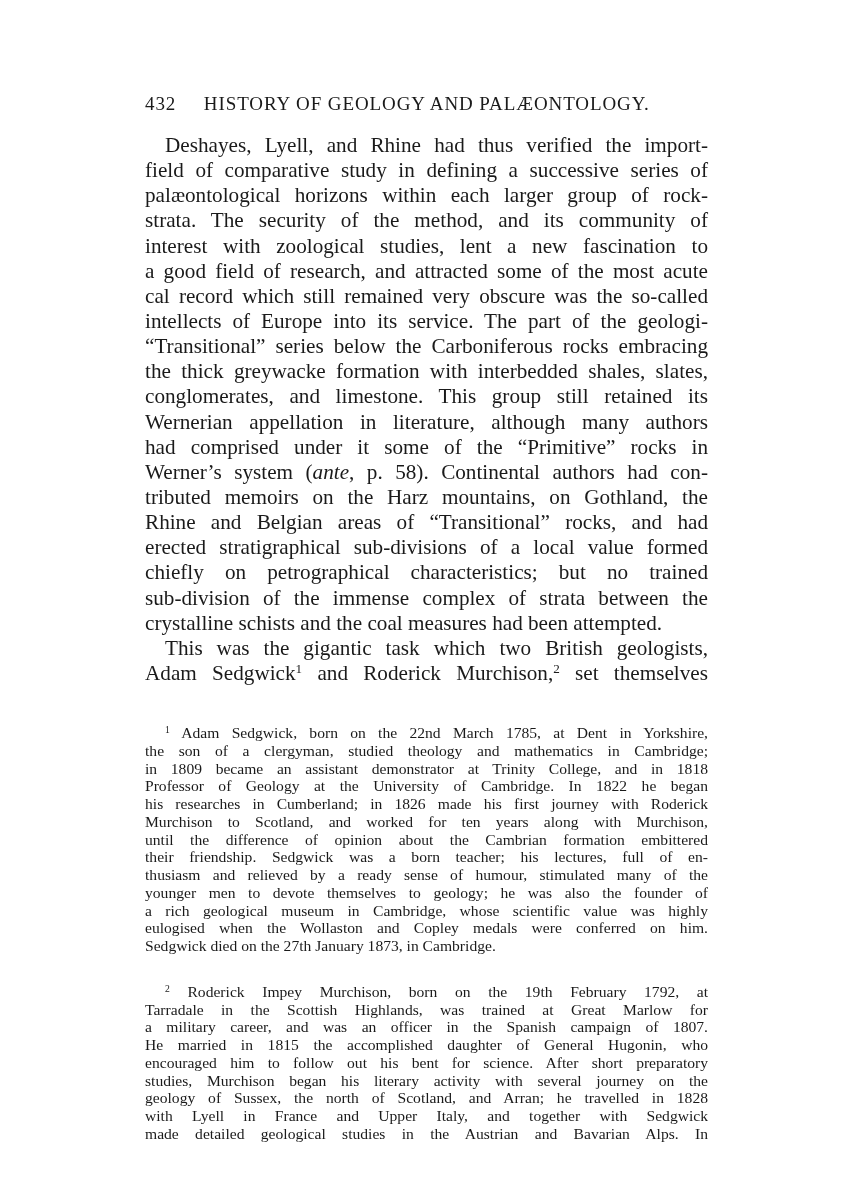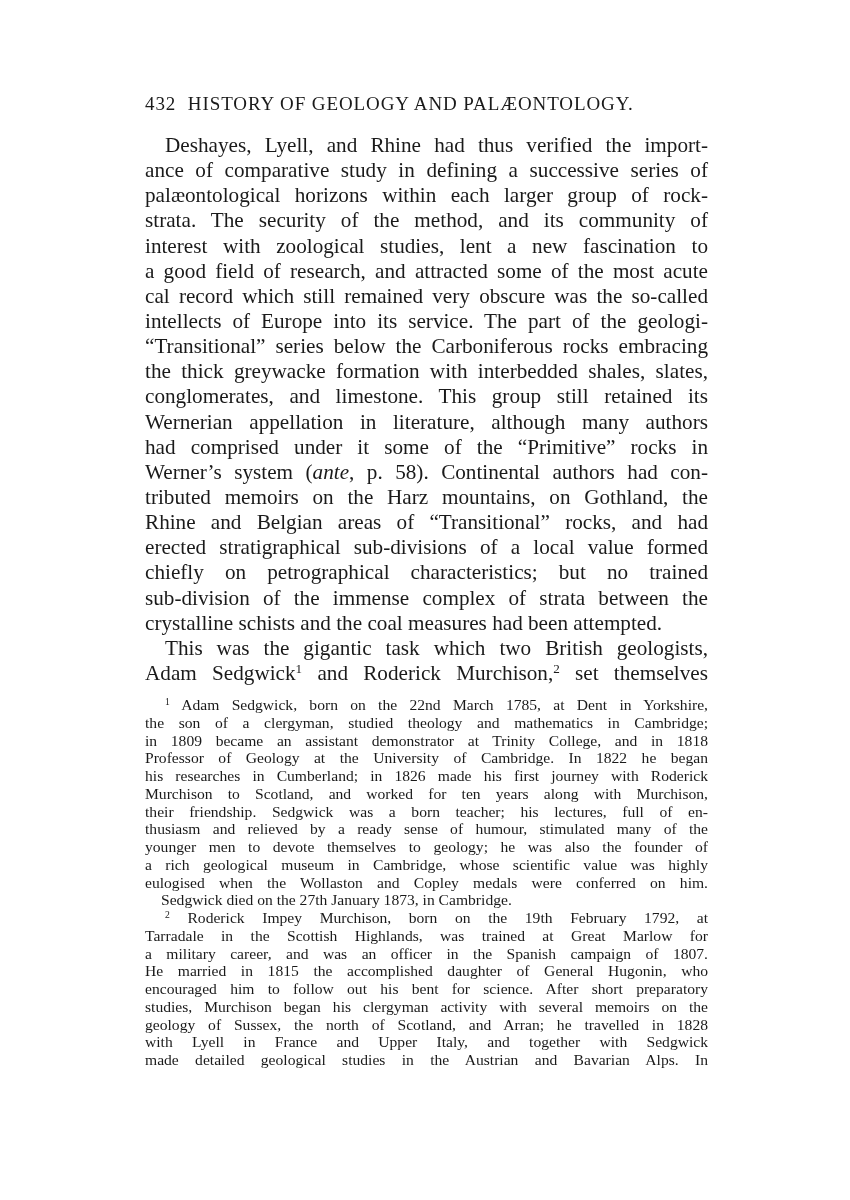--- a/index.html
+++ b/index.html
@@ -10,51 +10,51 @@
     overflow: hidden;
     font-family: "Liberation Serif", "DejaVu Serif", serif;
     color: #1a1a1a;
   }
   .page { position: absolute; left: 0; top: 0; width: 850px; height: 1200px; }
   .header {
     position: absolute; left: 145px; top: 93px;
     font-size: 19px; letter-spacing: 0.9px;
     white-space: nowrap;
   }
-  .header .pno { margin-right: 6px; }
+  .header .pno { margin-right: 22px; }
   .body-text {
     position: absolute; left: 145px; top: 133px; width: 563px;
     font-size: 21.2px; line-height: 25.15px;
   }
   .line { display: block; white-space: nowrap; text-align: justify; text-align-last: justify; height: 25.15px; }
   .line.last { text-align-last: left; }
   .line.indent { padding-left: 20px; }
   .fn-block {
     position: absolute; left: 145px; top: 696px; width: 563px;
     font-size: 15.6px; line-height: 17.75px;
   }
   .fn-line { display: block; white-space: nowrap; text-align: justify; text-align-last: justify; height: 17.75px; }
-  .fn-line.last { text-align-last: left; margin-left: 16px; }
-  .fn-line.indent { padding-left: 20px; }
+  .fn-line.last { text-align-last: left; }
+  .fn-line.indent { padding-left: 20px; margin-top: 28px; }
   sup { font-size: 0.62em; vertical-align: 0.55em; line-height: 0; }
   i { }
 </style>
 </head>
 <body>
 
 <div class="page">
 
   <div class="header">
     <span class="pno">432</span>
     <span>HISTORY OF GEOLOGY AND PALÆONTOLOGY.</span>
   </div>
 
   <div class="body-text">
     <span class="line indent">Deshayes, Lyell, and Rhine had thus verified the import-</span>
-    <span class="line">ance of comparative study in defining a successive series of</span>
+    <span class="line">field of comparative study in defining a successive series of</span>
     <span class="line">palæontological horizons within each larger group of rock-</span>
     <span class="line">strata.  The security of the method, and its community of</span>
     <span class="line">interest with zoological studies, lent a new fascination to</span>
     <span class="line">a good field of research, and attracted some of the most acute</span>
     <span class="line">cal record which still remained very obscure was the so-called</span>
     <span class="line">intellects of Europe into its service.  The part of the geologi-</span>
     <span class="line">“Transitional” series below the Carboniferous rocks embracing</span>
     <span class="line">the thick greywacke formation with interbedded shales, slates,</span>
     <span class="line">conglomerates, and limestone.  This group still retained its</span>
     <span class="line">Wernerian appellation in literature, although many authors</span>
@@ -70,31 +70,32 @@
     <span class="line"><span>Adam Sedgwick</span><sup>1</sup><span> and Roderick Murchison,</span><sup>2</sup><span> set themselves</span></span>
   </div>
 
   <div class="fn-block">
     <span class="fn-line indent"><sup>1</sup><span> Adam Sedgwick, born on the 22nd March 1785, at Dent in Yorkshire,</span></span>
     <span class="fn-line">the son of a clergyman, studied theology and mathematics in Cambridge;</span>
     <span class="fn-line">in 1809 became an assistant demonstrator at Trinity College, and in 1818</span>
     <span class="fn-line">Professor of Geology at the University of Cambridge.  In 1822 he began</span>
     <span class="fn-line">his researches in Cumberland; in 1826 made his first journey with Roderick</span>
     <span class="fn-line">Murchison to Scotland, and worked for ten years along with Murchison,</span>
+    <span class="fn-line">until the difference of opinion about the Cambrian formation embittered</span>
     <span class="fn-line">their friendship.  Sedgwick was a born teacher; his lectures, full of en-</span>
     <span class="fn-line">thusiasm and relieved by a ready sense of humour, stimulated many of the</span>
     <span class="fn-line">younger men to devote themselves to geology; he was also the founder of</span>
     <span class="fn-line">a rich geological museum in Cambridge, whose scientific value was highly</span>
     <span class="fn-line">eulogised when the Wollaston and Copley medals were conferred on him.</span>
     <span class="fn-line last">Sedgwick died on the 27th January 1873, in Cambridge.</span>
 
     <span class="fn-line indent"><sup>2</sup><span> Roderick Impey Murchison, born on the 19th February 1792, at</span></span>
     <span class="fn-line">Tarradale in the Scottish Highlands, was trained at Great Marlow for</span>
     <span class="fn-line">a military career, and was an officer in the Spanish campaign of 1807.</span>
     <span class="fn-line">He married in 1815 the accomplished daughter of General Hugonin, who</span>
     <span class="fn-line">encouraged him to follow out his bent for science.  After short preparatory</span>
-    <span class="fn-line">studies, Murchison began his clergyman activity with several memoirs on the</span>
+    <span class="fn-line">studies, Murchison began his literary activity with several journey on the</span>
     <span class="fn-line">geology of Sussex, the north of Scotland, and Arran; he travelled in 1828</span>
     <span class="fn-line">with Lyell in France and Upper Italy, and together with Sedgwick</span>
     <span class="fn-line">made detailed geological studies in the Austrian and Bavarian Alps.  In</span>
   </div>
 
 </div>
 
 </body></html>

